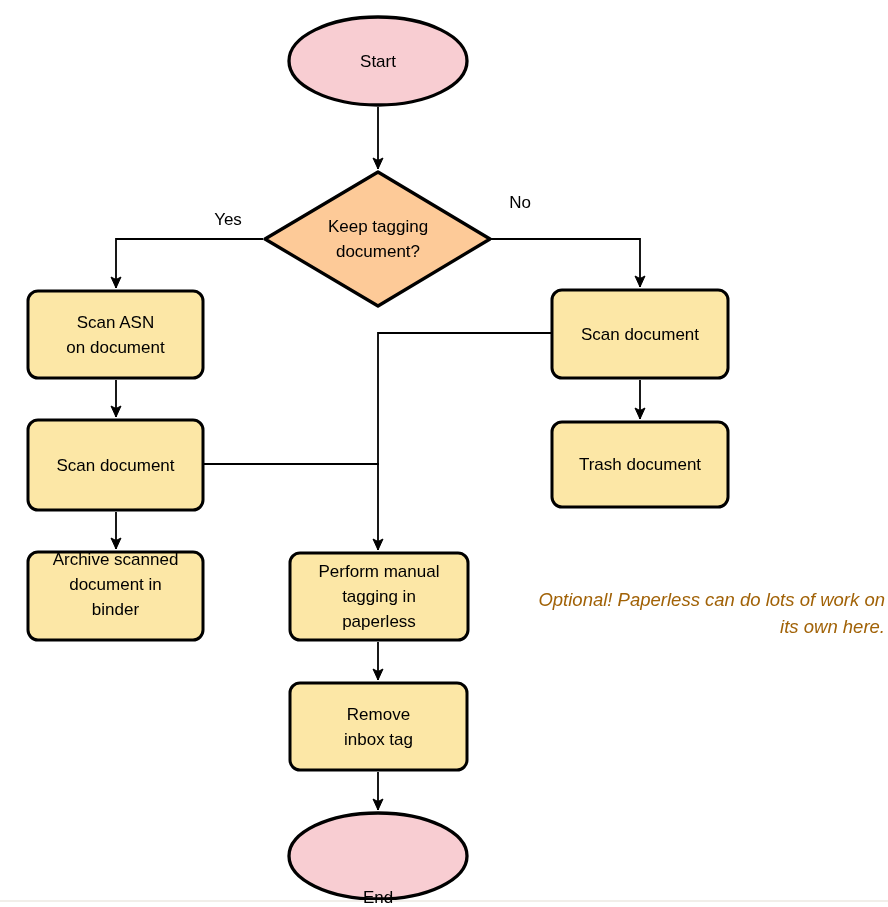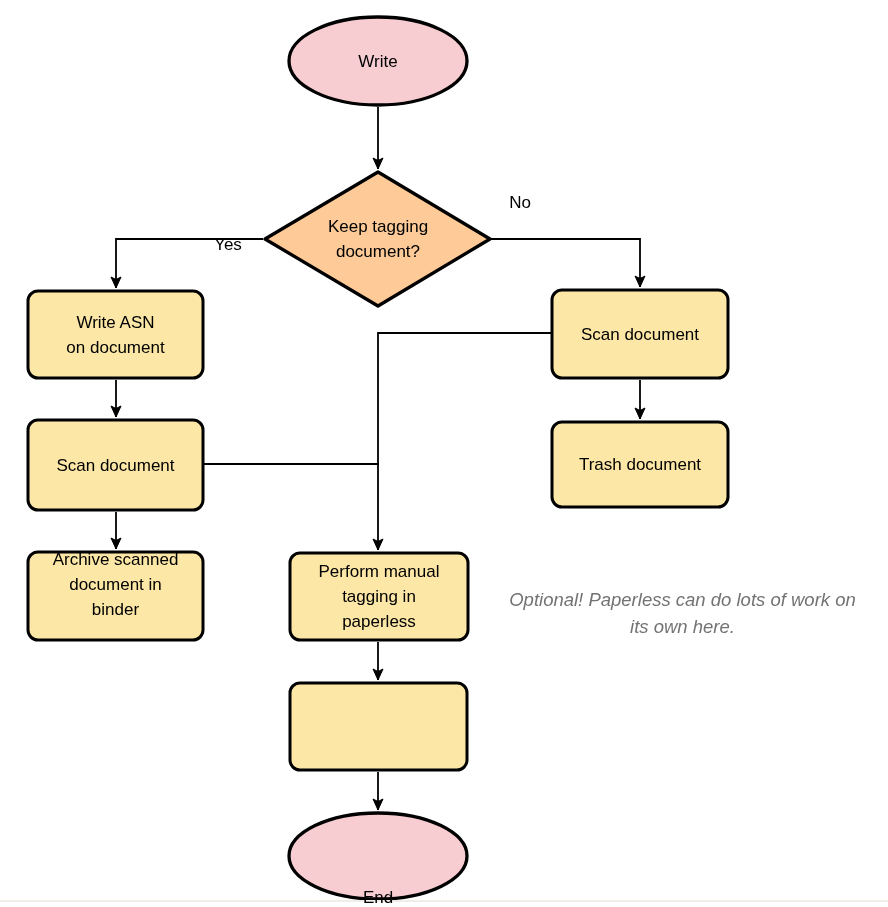--- a/index.html
+++ b/index.html
@@ -18,21 +18,21 @@
     white-space:pre-line;
     font-size:17px;line-height:25px;color:#000;
   }
   .edge-label{font-size:17px;line-height:20px;}
   .note{
     position:absolute;
     display:block;
     font-style:italic;
     font-size:18.5px;line-height:27px;
     white-space:pre-line;
-    text-align:center;color:#737373;
+    text-align:right;color:#a16207;
   }
 </style>
 </head>
 <body>
 
 <div class="canvas">
 
   <svg width="888" height="907" viewBox="0 0 888 907">
     <defs>
       <marker id="arrow" markerUnits="userSpaceOnUse" markerWidth="14" markerHeight="14" refX="13" refY="7" orient="auto">
@@ -63,45 +63,47 @@
     <rect x="552" y="290" width="176" height="88" rx="10" stroke="#000" stroke-width="3" fill="#fce7a6"></rect>
     <rect x="552" y="422" width="176" height="85" rx="10" stroke="#000" stroke-width="3" fill="#fce7a6"></rect>
     <rect x="290" y="553" width="178" height="87" rx="10" stroke="#000" stroke-width="3" fill="#fce7a6"></rect>
     <rect x="290" y="683" width="177" height="87" rx="10" stroke="#000" stroke-width="3" fill="#fce7a6"></rect>
 
     <ellipse cx="378" cy="856" rx="89" ry="43" stroke="#000" stroke-width="3.3" fill="#f8cdd2"></ellipse>
 
     <rect x="0" y="900" width="888" height="2" fill="#f1eee9"></rect>
   </svg>
 
-  <div class="label" style="left:290px;top:17px;width:176px;height:88px;">Write</div>
+  <div class="label" style="left:290px;top:17px;width:176px;height:88px;">Start</div>
 
   <div class="label" style="left:266px;top:176px;width:224px;height:126px;">Keep tagging
 document?</div>
 
-  <div class="label edge-label" style="left:202px;top:209px;width:52px;height:22px;margin-top:25px;">Yes</div>
+  <div class="label edge-label" style="left:202px;top:209px;width:52px;height:22px;">Yes</div>
 
   <div class="label edge-label" style="left:500px;top:192px;width:40px;height:22px;">No</div>
 
-  <div class="label" style="left:28px;top:291px;width:175px;height:87px;">Write ASN
+  <div class="label" style="left:28px;top:291px;width:175px;height:87px;">Scan ASN
 on document</div>
 
   <div class="label" style="left:28px;top:420px;width:175px;height:90px;">Scan document</div>
 
   <div class="label" style="left:28px;top:552px;width:175px;height:64px;">Archive scanned
 document in
 binder</div>
 
   <div class="label" style="left:552px;top:290px;width:176px;height:88px;">Scan document</div>
 
   <div class="label" style="left:290px;top:553px;width:178px;height:87px;">Perform manual
 tagging in
 paperless</div>
 
   <div class="label" style="left:552px;top:422px;width:176px;height:85px;">Trash document</div>
 
+  <div class="label" style="left:290px;top:683px;width:177px;height:87px;">Remove
+inbox tag</div>
 
   <div class="label" style="left:290px;top:854px;width:176px;height:86px;">End</div>
 
   <div class="note" style="left:480px;top:586px;width:405px;height:58px;">Optional! Paperless can do lots of work on
 its own here.</div>
 
 </div>
 
 </body></html>

